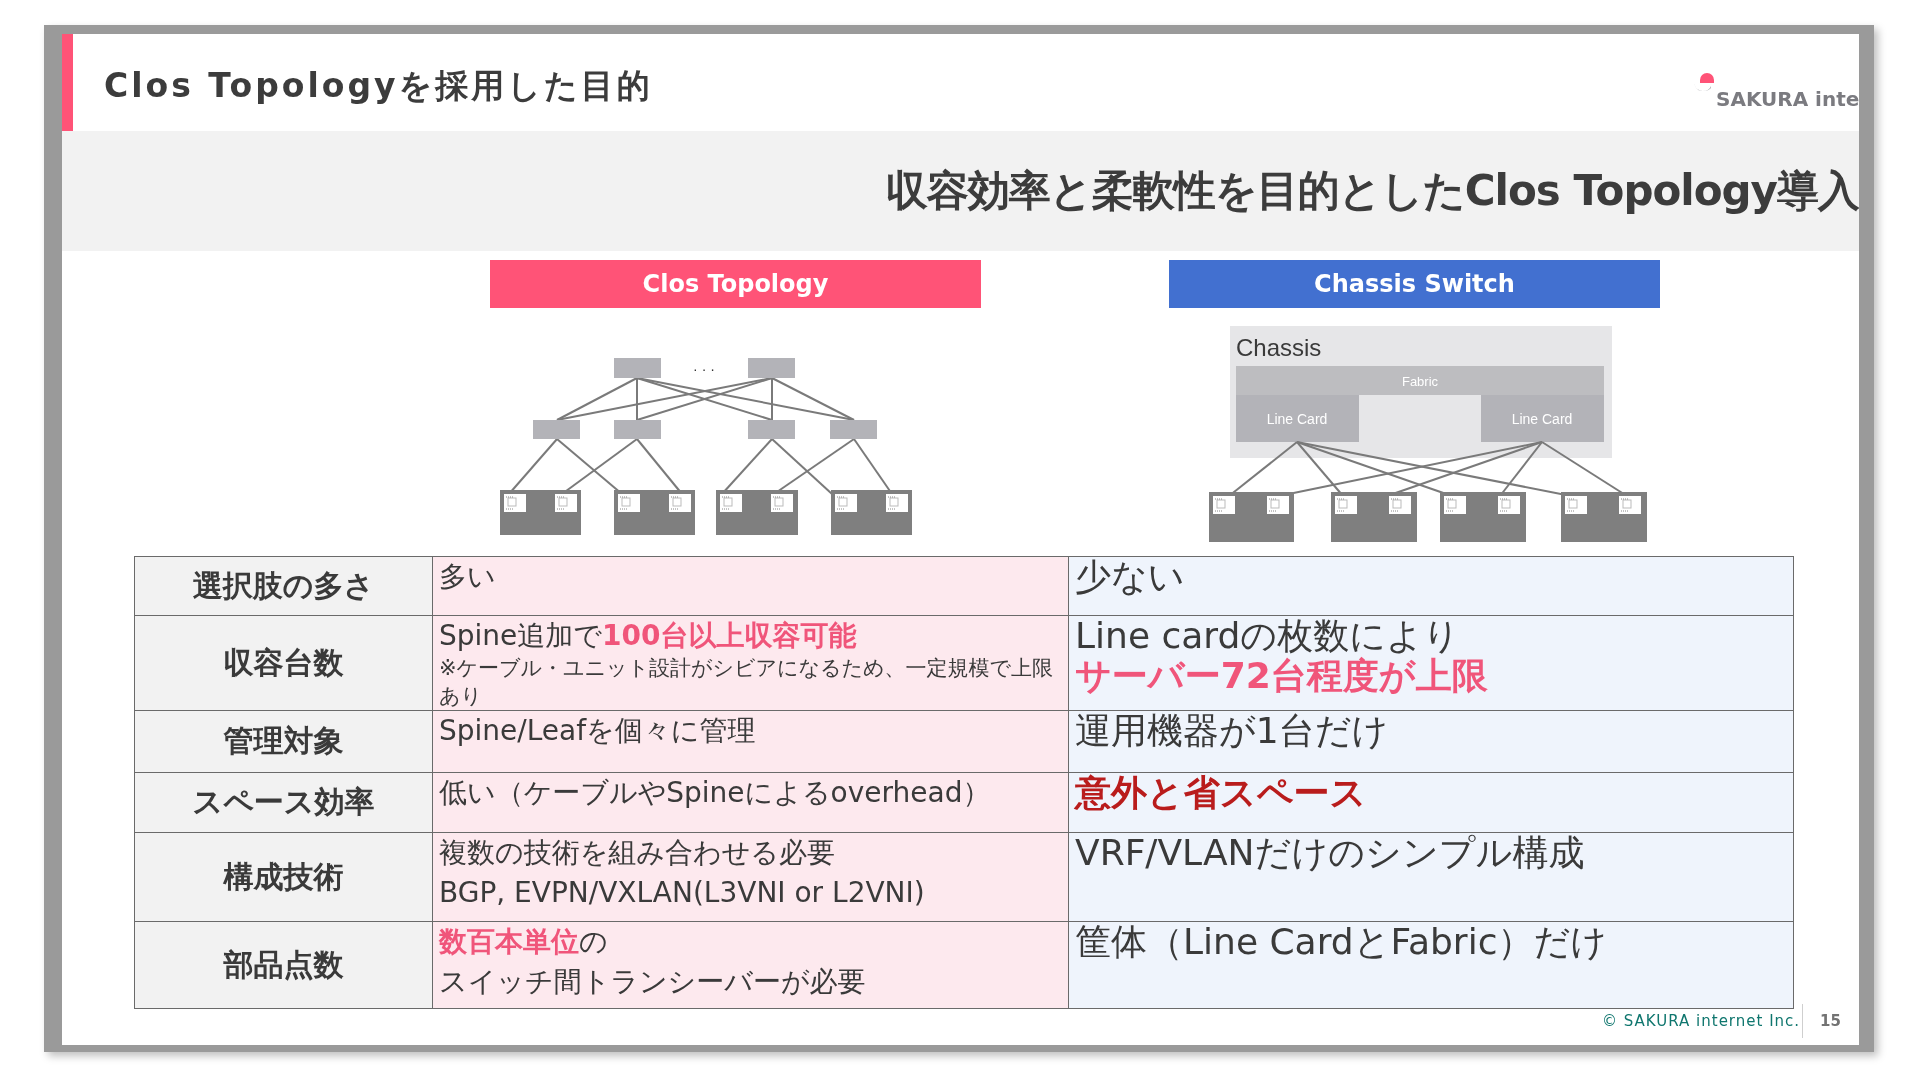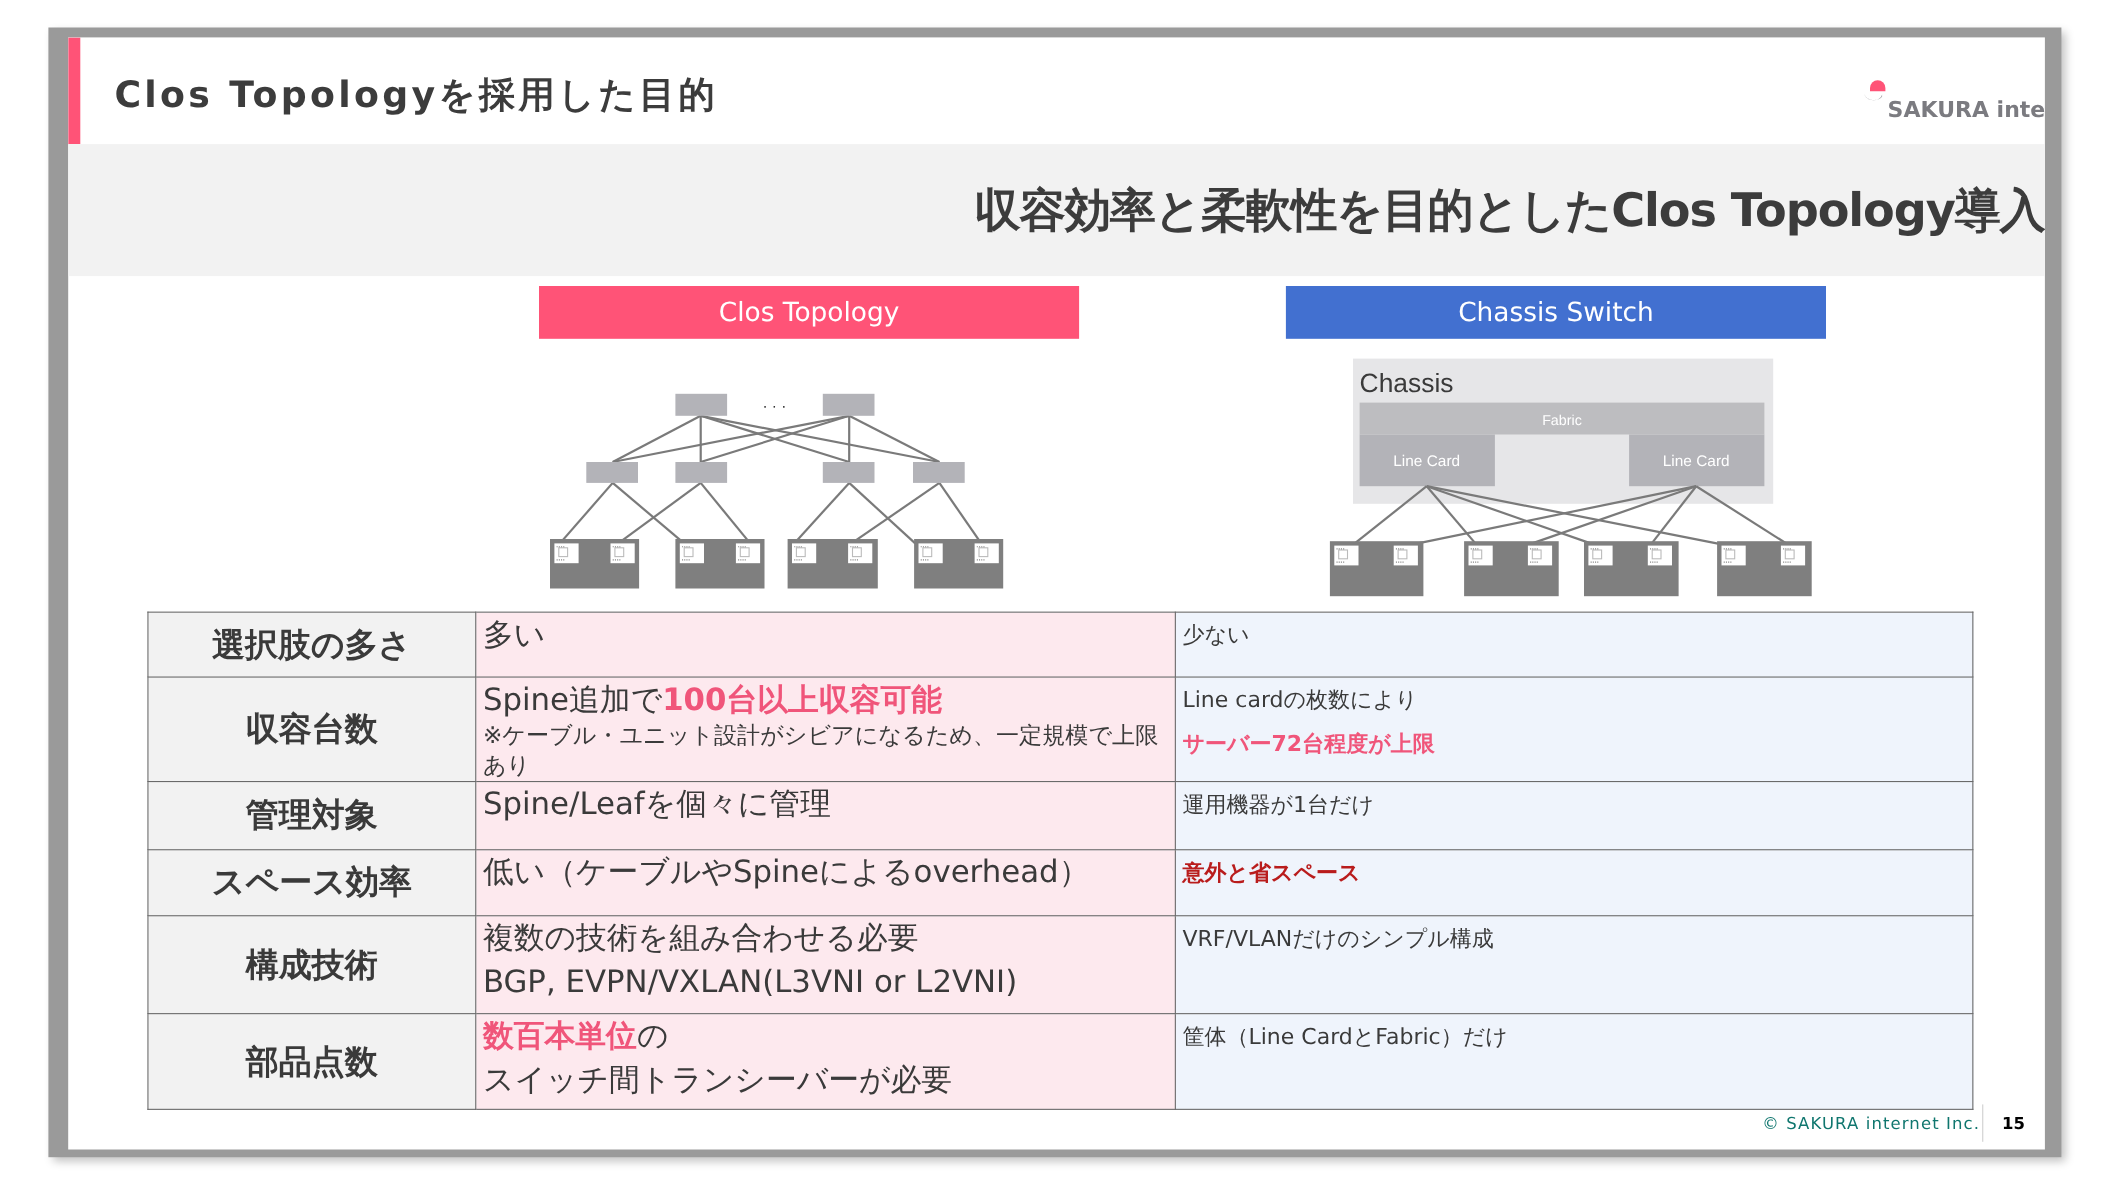--- a/index.html
+++ b/index.html
@@ -10,36 +10,36 @@
   .slide { position:absolute; left:62px; top:34px; width:1797px; height:1011px; background:#ffffff; overflow:hidden; }
   .accent-bar { position:absolute; left:0; top:0; width:11px; height:97px; background:#ff5377; }
   .slide-title { position:absolute; left:42px; top:30px; font-size:33px; font-weight:bold; letter-spacing:3px; color:#3c3c3c; }
   .logo { position:absolute; left:1632px; top:36px; width:200px; height:40px; }
   .logo-mark { position:absolute; left:0; top:0; width:24px; height:24px; }
   .logo-text { position:absolute; left:22px; top:17px; font-size:20px; font-weight:bold; color:#7b7b80; white-space:nowrap; }
   .band { position:absolute; left:0; top:97px; width:1797px; height:120px; background:#f2f2f2; }
   .headline { position:absolute; left:0; top:0; width:100%; height:120px; line-height:120px; text-align:right;
               font-size:42px; font-weight:bold; color:#3c3c3c; letter-spacing:-1px; }
   .banner { position:absolute; top:226px; height:48px; line-height:48px; text-align:center; color:#ffffff;
-            font-size:24px; font-weight:normal; }
+            font-size:24px; font-weight:bold; }
   .banner.clos { left:428px; width:491px; background:#ff5377; }
   .banner.chassis { left:1107px; width:491px; background:#4270d0; }
   svg.diagram { position:absolute; left:0; top:0; width:1797px; height:1011px; }
   .tbl { position:absolute; left:72px; top:522px; width:1659px; border-collapse:collapse; table-layout:fixed; }
   .tbl td { border:1.5px solid #6a6a6a; vertical-align:top; padding:0 6px; }
   .tbl td.rh { background:#f2f2f2; text-align:center; vertical-align:middle; font-size:30px; font-weight:bold; color:#3a3a3a; }
   .tbl td.c1 { background:#fde9ee; font-size:28px; color:#3a3a3a; }
-  .tbl td.c2 { background:#eff4fc; font-size:20px; color:#3a3a3a; }
+  .tbl td.c2 { background:#eff4fc; font-size:36px; color:#3a3a3a; }
   .hl-pink { color:#f0557a; font-weight:bold; }
   .hl-blue { color:#b91c1c; font-weight:bold; }
   .note { font-size:21px; display:block; margin-top:-2px; }
   .line { display:block; line-height:40px; }
   .footer-copy { position:absolute; left:1540px; top:978px; font-size:15px; color:#0f766e; letter-spacing:1px; }
   .footer-sep { position:absolute; left:1740px; top:970px; width:1px; height:34px; background:#cfcfcf; }
-  .footer-page { position:absolute; left:1758px; top:978px; font-size:15px; font-weight:bold; color:#000000; }
+  .footer-page { position:absolute; left:1758px; top:978px; font-size:15px; font-weight:bold; color:#737373; }
 </style>
 </head>
 <body>
 
 <div class="frame"></div>
 <div class="slide">
   <div class="accent-bar"></div>
   <div class="slide-title">Clos Topologyを採用した目的</div>
 
   <div class="logo">

